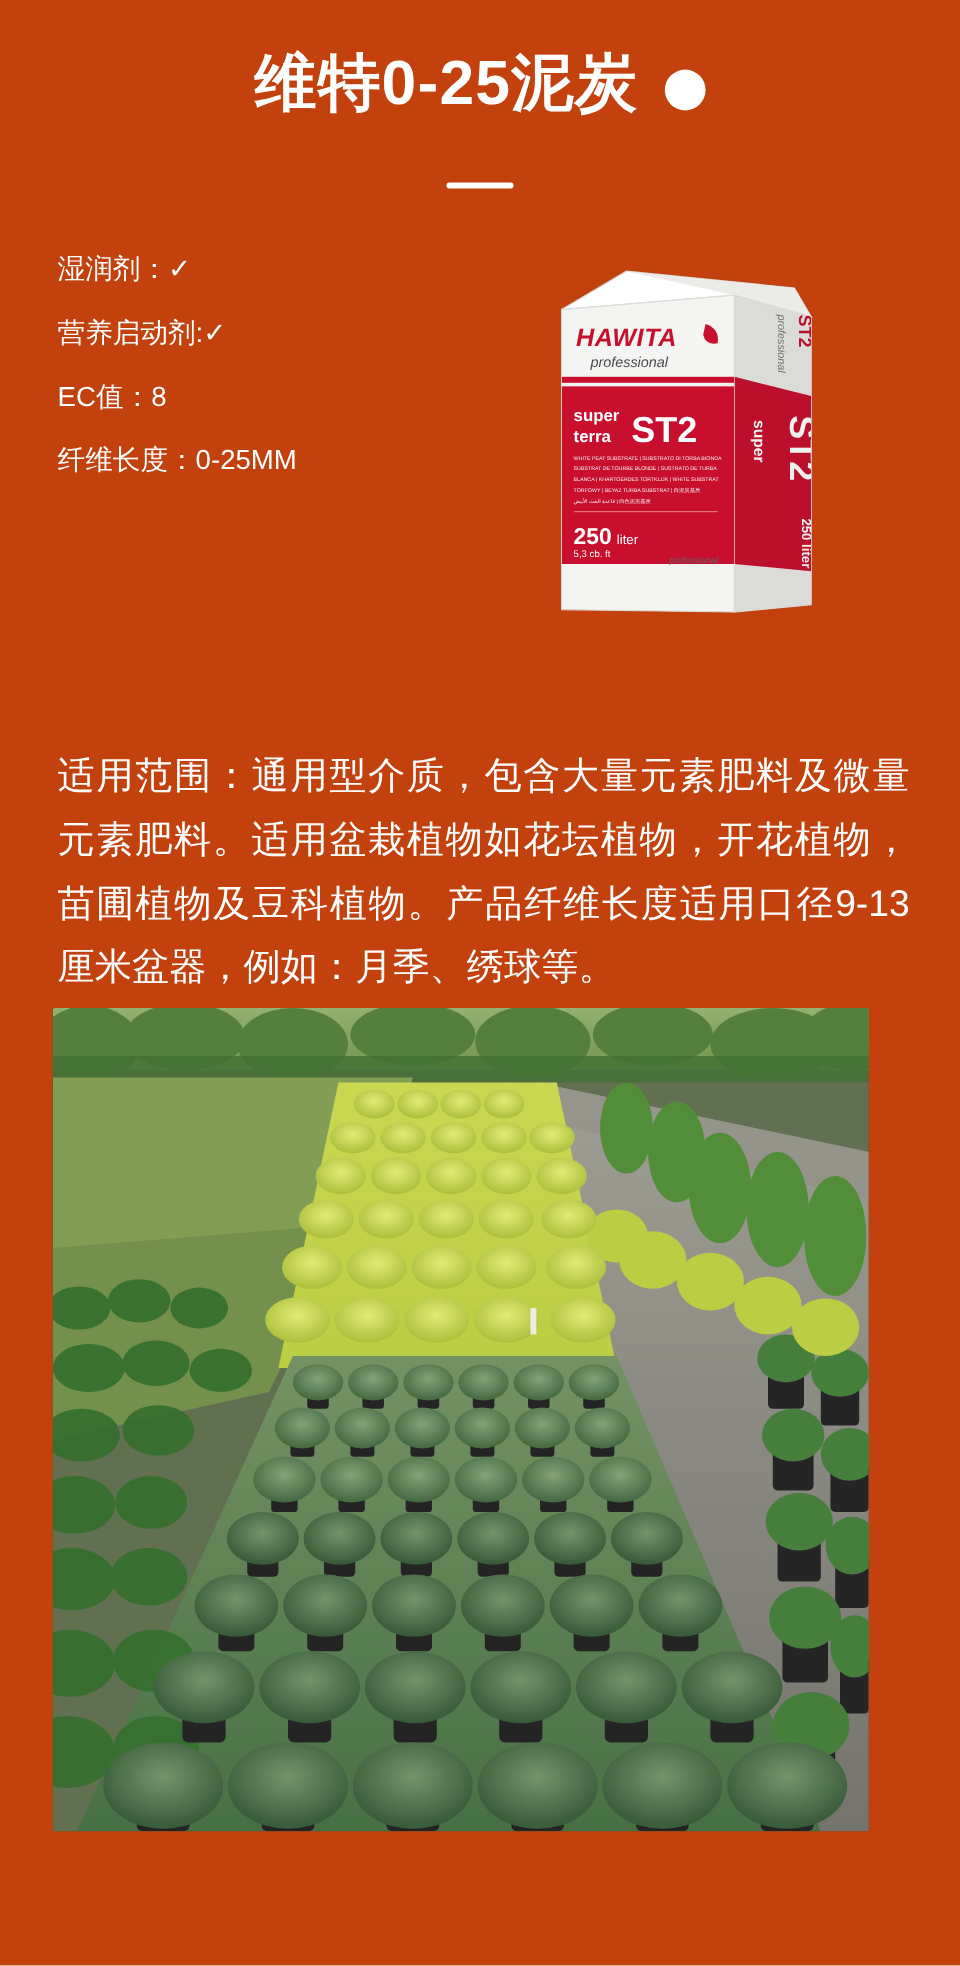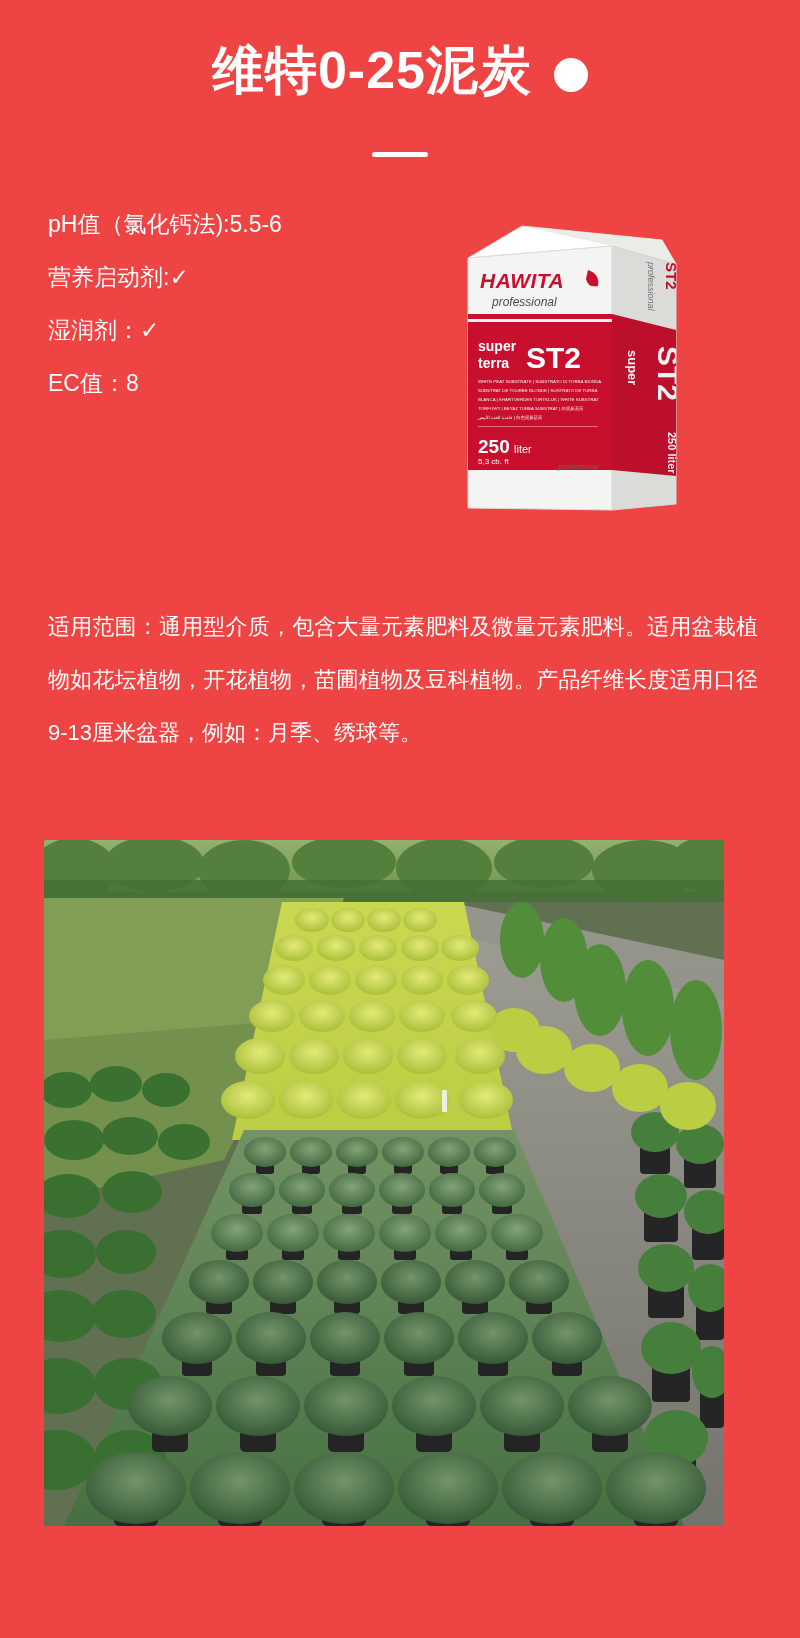--- a/index.html
+++ b/index.html
@@ -7,21 +7,21 @@
     padding: 0;
     background: #ffffff;
   }
   body {
     font-family: "Liberation Sans", "DejaVu Sans", sans-serif;
   }
   .page {
     position: relative;
     width: 800px;
     height: 1638px;
-    background: #ef4444;
+    background: #c2410c;
     overflow: hidden;
   }
 
   
   .title-row {
     position: absolute;
     top: 42px;
     left: 0;
     width: 800px;
     text-align: center;
@@ -76,25 +76,25 @@
     position: absolute;
     top: 218px;
     left: 462px;
     width: 220px;
     height: 304px;
   }
 
   
   .para {
     position: absolute;
-    top: 600px;
+    top: 620px;
     left: 48px;
     width: 710px;
     color: #ffffff;
-    font-size: 22px;
+    font-size: 31px;
     line-height: 53px;
     text-align: justify;
   }
 
   
   .photo {
     position: absolute;
     top: 840px;
     left: 44px;
     width: 680px;
@@ -110,24 +110,24 @@
 
 <div class="page">
 
   <div class="title-row">
     <span class="title-text">维特0-25泥炭</span>
     <span class="title-dot"></span>
   </div>
   <div class="title-rule"></div>
 
   <div class="spec-list">
-    <div class="spec-line">pH值（氯化钙法):5.5-6</div>
+    <div class="spec-line">湿润剂：✓</div>
     <div class="spec-line">营养启动剂:✓</div>
-    <div class="spec-line">湿润剂：✓</div>
     <div class="spec-line">EC值：8</div>
+    <div class="spec-line">纤维长度：0-25MM</div>
   </div>
 
   <div class="bag-wrap">
     <svg width="220" height="304" viewBox="0 0 220 304" xmlns="http://www.w3.org/2000/svg">
       <defs>
         <clipPath id="frontClip">
             <path d="M6,40 L150,28 L150,292 L6,290 Z"></path>
           </clipPath>
         <clipPath id="sideClip">
             <path d="M150,28 L214,46 L214,286 L150,292 Z"></path>

